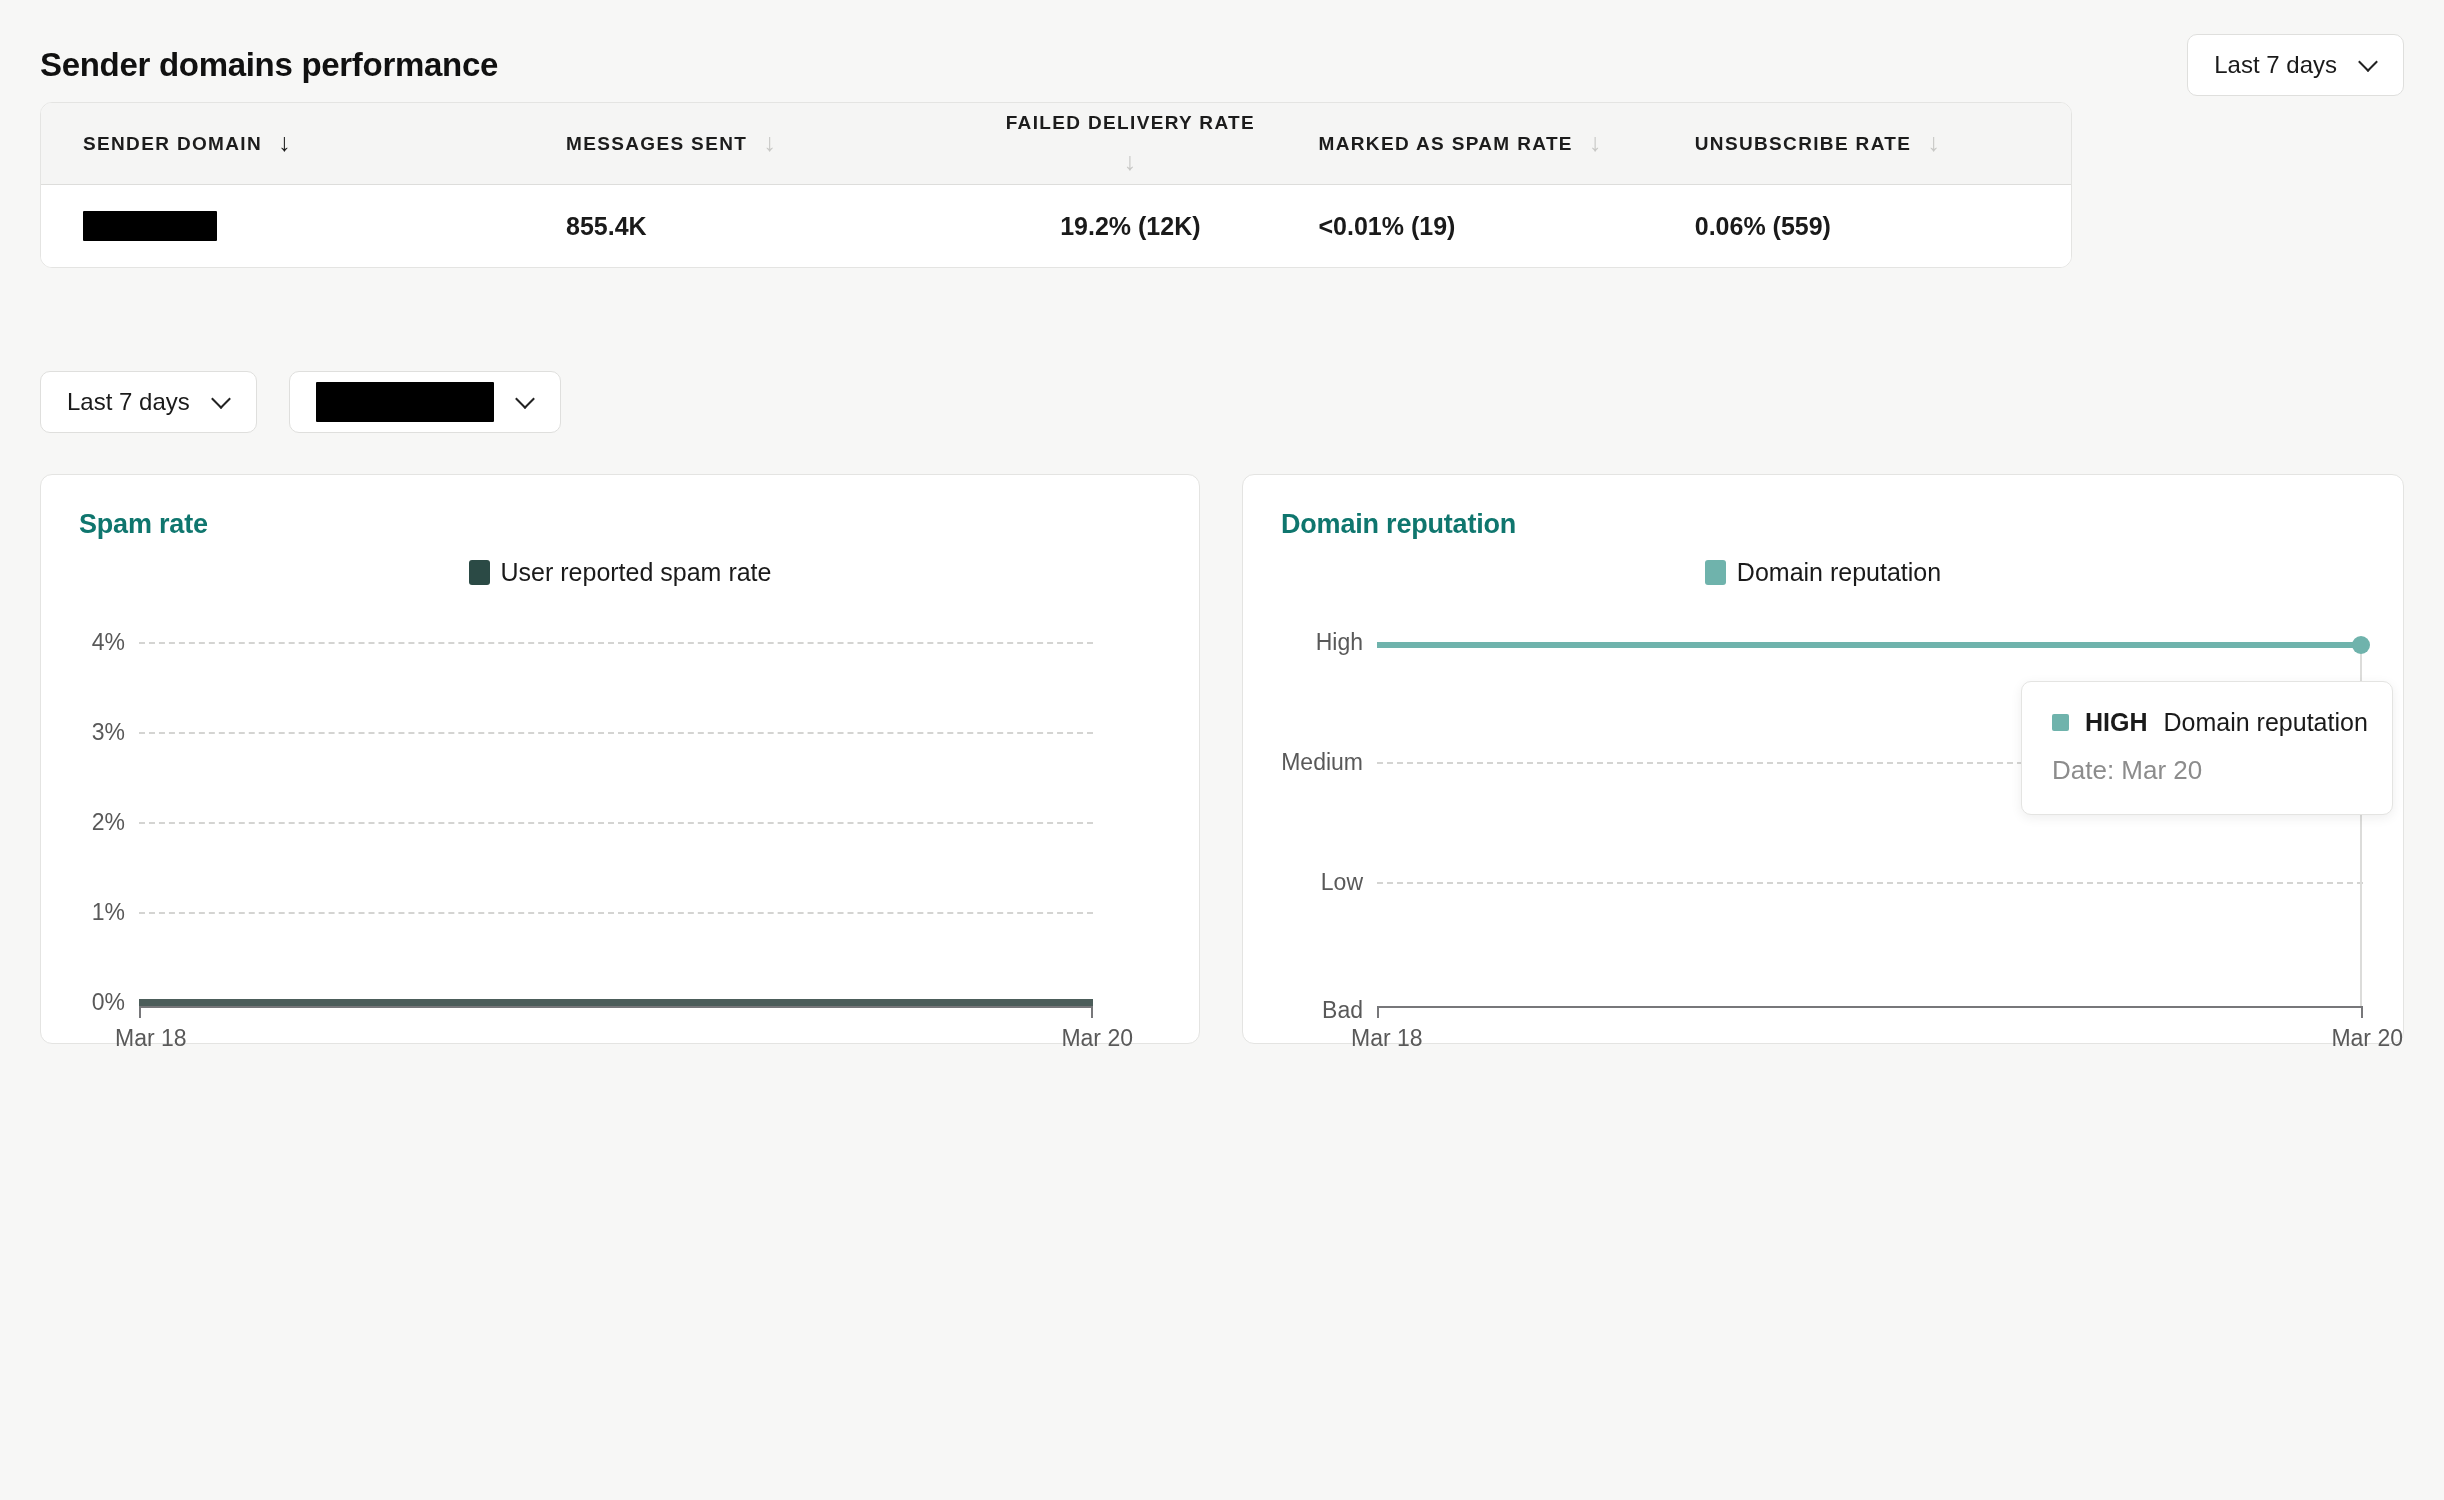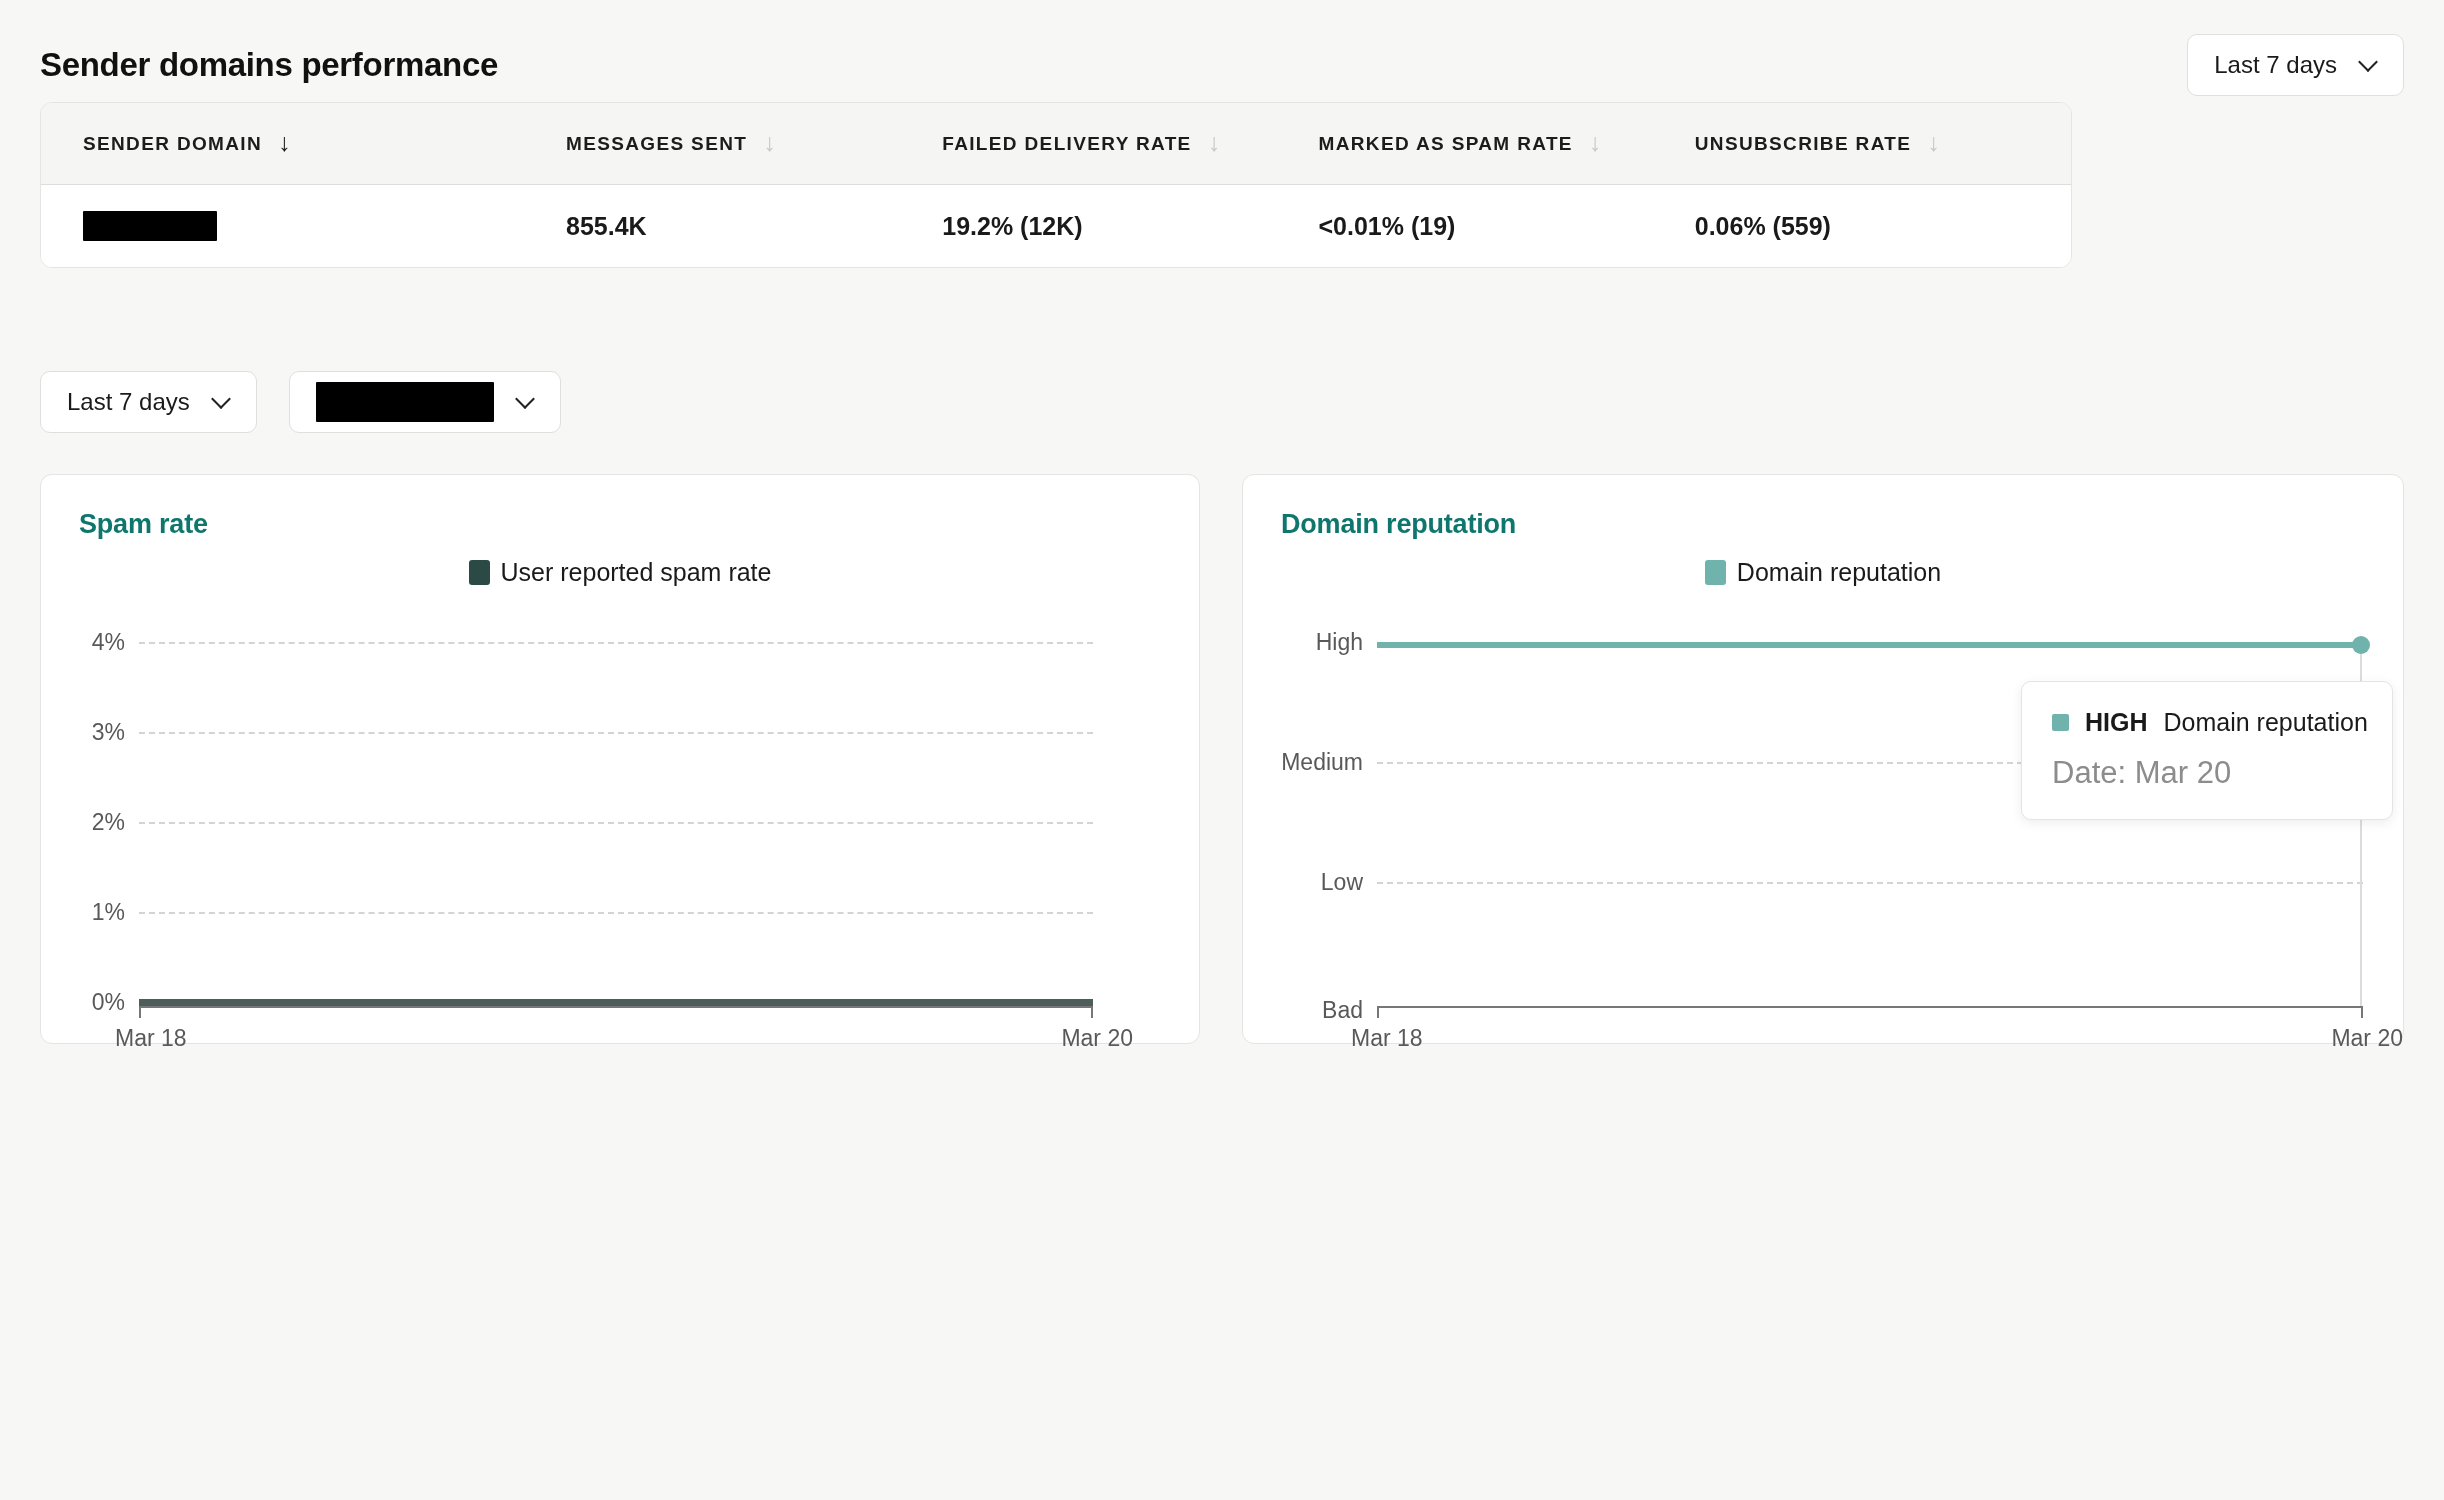--- a/index.html
+++ b/index.html
@@ -137,21 +137,21 @@
   .td {
     font-size: 25px;
     color: #1A1A1A;
     font-weight: 700;
     display: flex;
     align-items: center;
   }
 
   .col-0 { width: 594px; padding-left: 42px; }
   .col-1 { width: 430px; }
-  .col-2 { width: 430px; }
+  .col-2 { width: 430px; flex-direction: column; }
   .col-3 { width: 430px; align-items: center; }
   .col-4 { width: 430px; }
 
   
   .section-head.second {
     margin-top: 98px;
     height: 72px;
   }
   .head-controls { display: flex; align-items: center; gap: 32px; }
 
@@ -262,21 +262,21 @@
     align-items: center;
     gap: 16px;
     font-size: 25px;
     color: #1A1A1A;
     white-space: nowrap;
   }
   .tt-swatch { width: 17px; height: 17px; border-radius: 2px; flex: none; }
   .tt-strong { font-weight: 700; }
   .tt-row2 {
     margin-top: 18px;
-    font-size: 31px;
+    font-size: 26px;
     color: #8C8C8C;
   }
 </style>
 </head>
 <body>
 
 <div class="page">
 
   <div class="section-head first">
     <div class="section-title">Sender domains performance</div>

